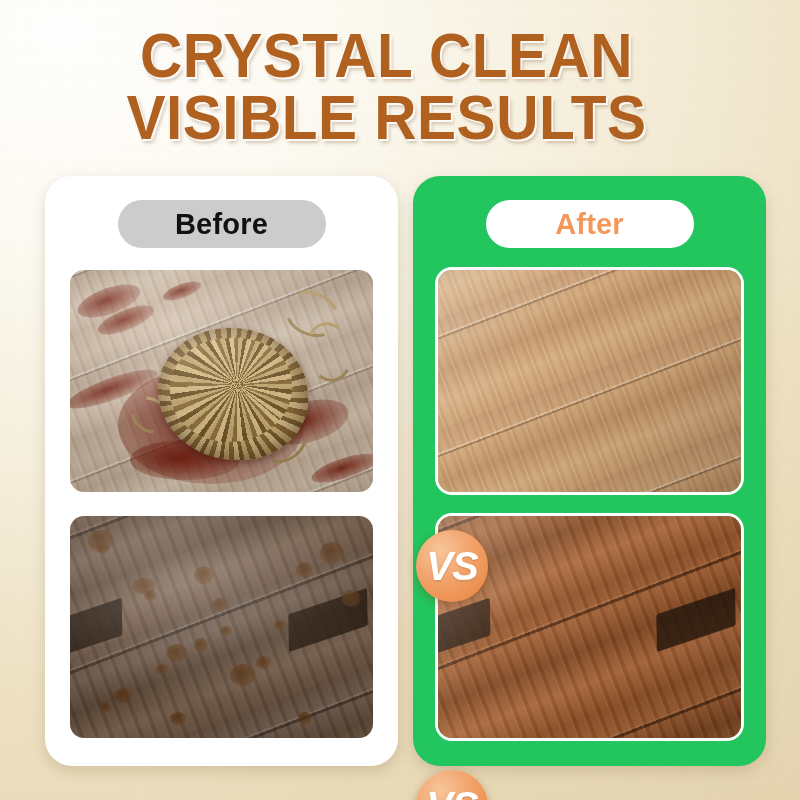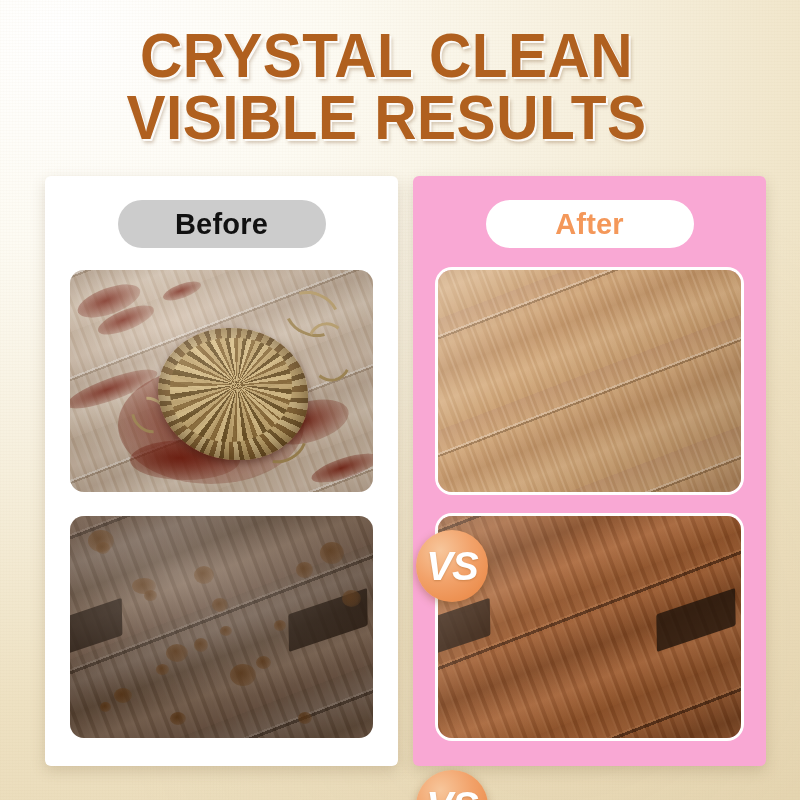--- a/index.html
+++ b/index.html
@@ -61,28 +61,28 @@
     width: 710px;
     height: 590px;
     z-index: 3;
   }
 
   .panel {
     position: absolute;
     top: 0;
     width: 353px;
     height: 590px;
-    border-radius: 6px;
+    border-radius: 27px;
     box-shadow: 0 5px 14px rgba(120,95,60,.22);
     display: flex;
     flex-direction: column;
     align-items: center;
   }
   .panel-before { left: 0; background: #ffffff; }
-  .panel-after  { left: 368px; background: #f9a8d4; }
+  .panel-after  { left: 368px; background: #22c55e; }
 
   
   .pill {
     margin-top: 24px;
     height: 48px;
     min-width: 208px;
     padding: 0 34px;
     border-radius: 26px;
     display: flex;
     align-items: center;

